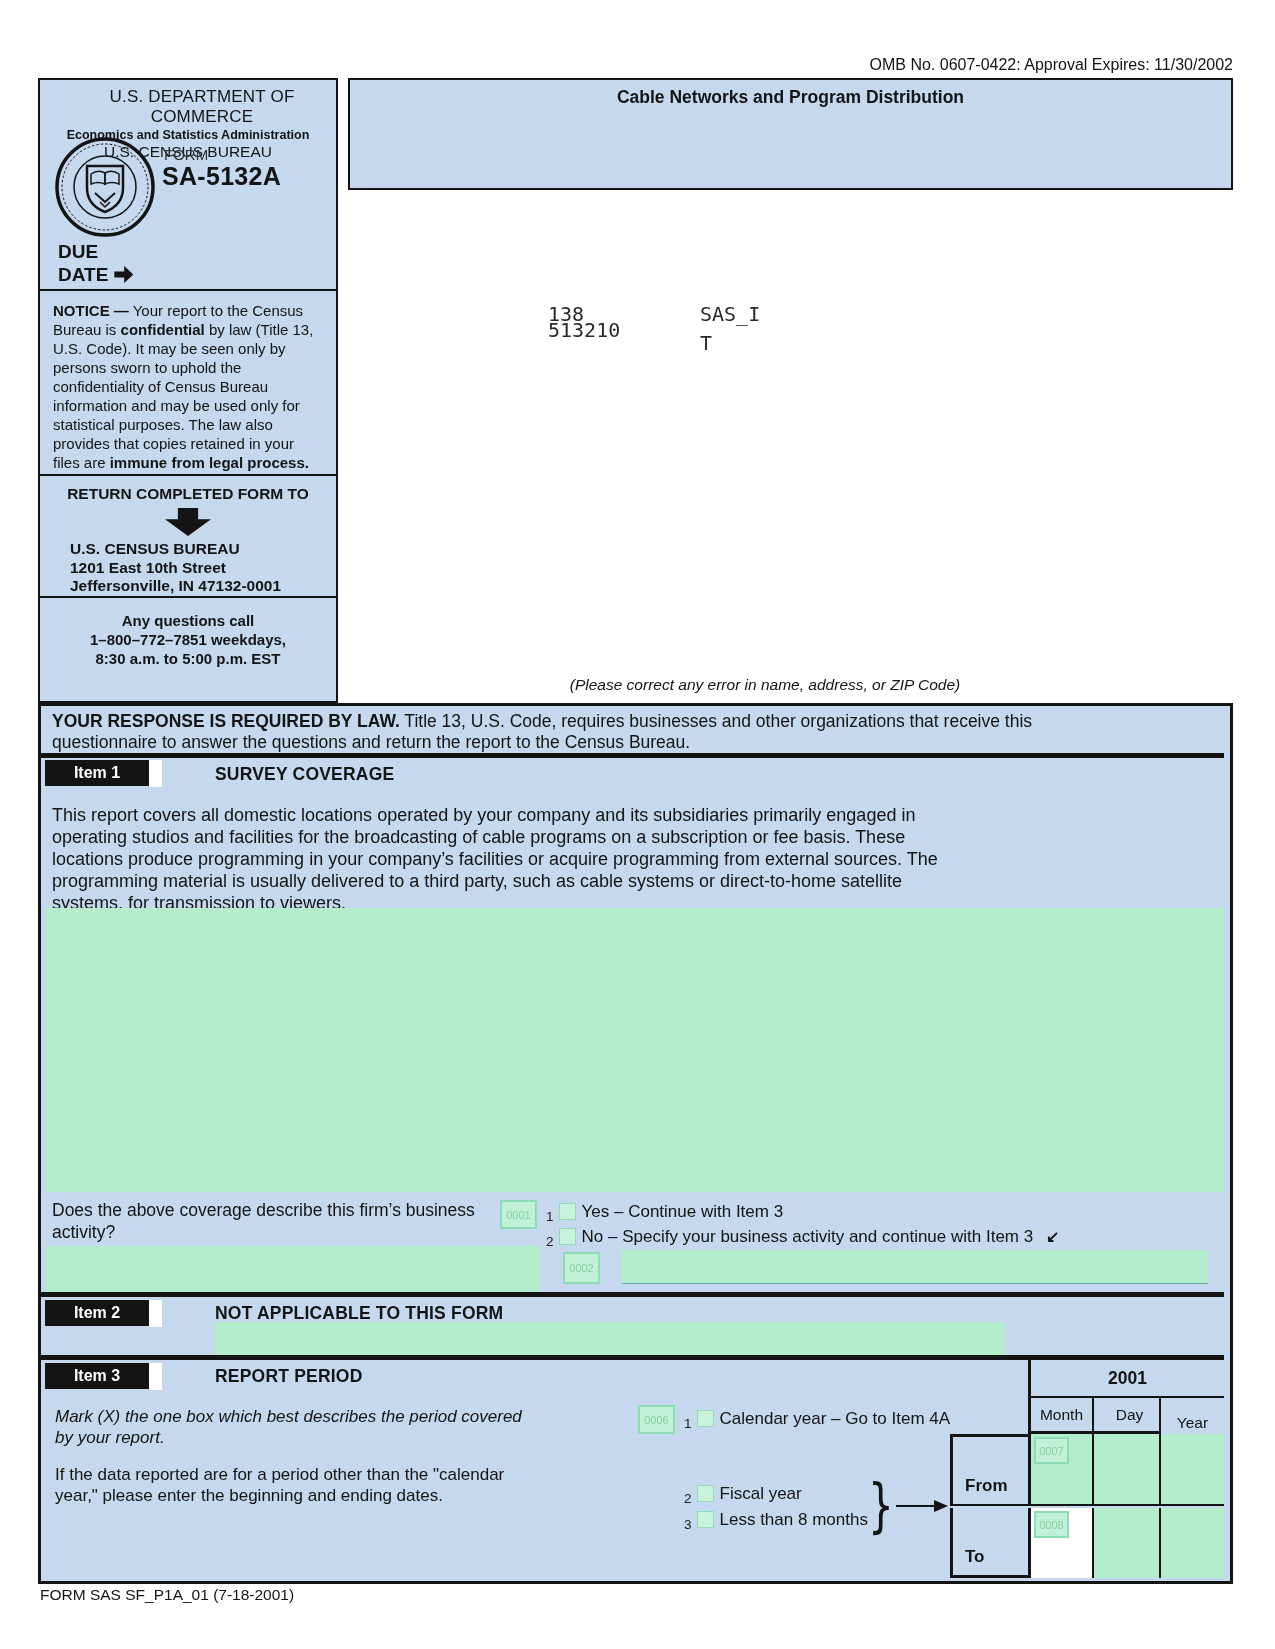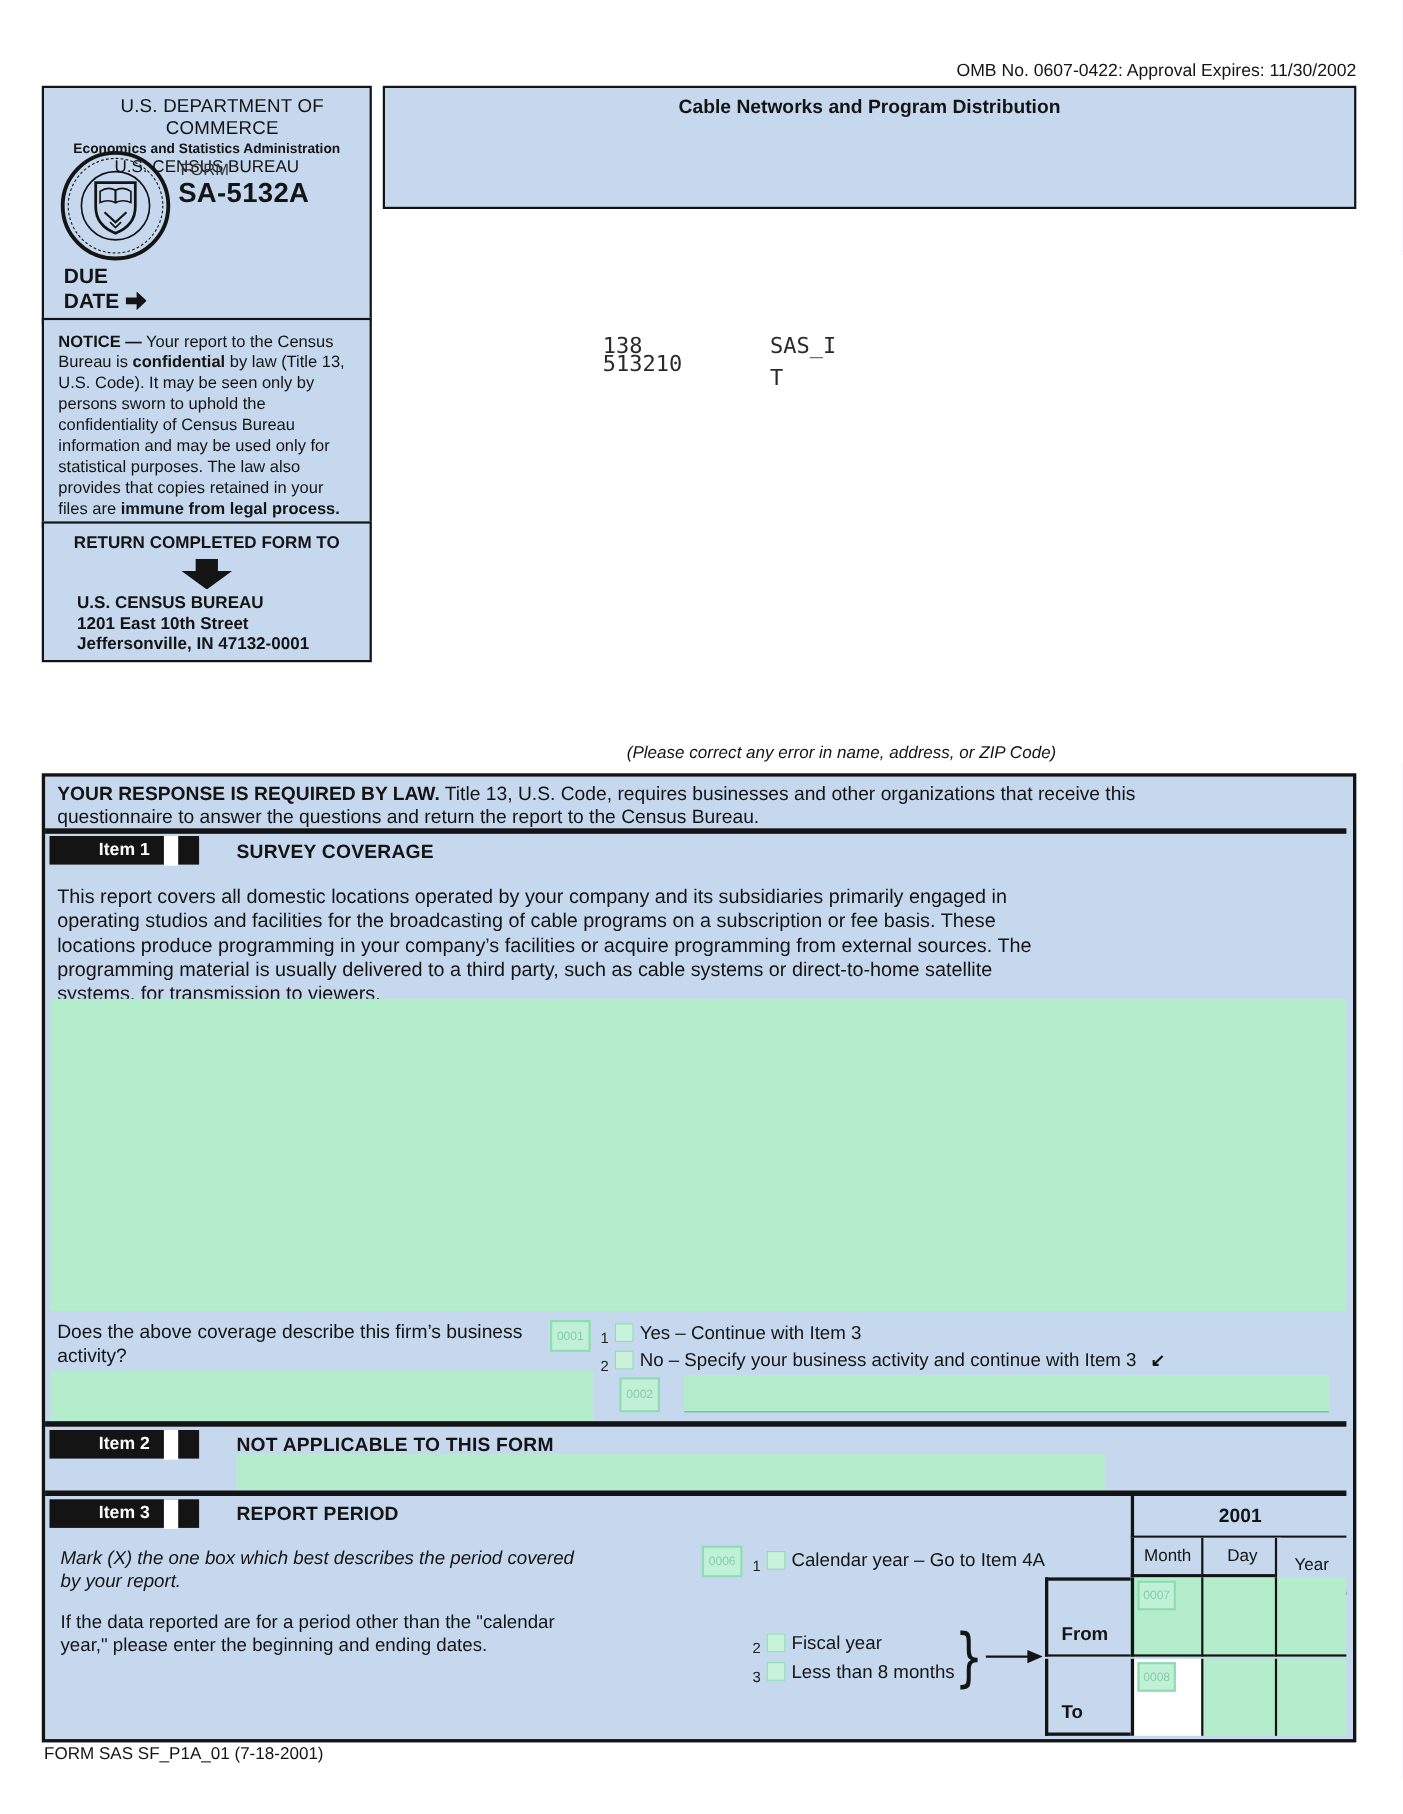--- a/index.html
+++ b/index.html
@@ -11,21 +11,21 @@
   .bdr3{border:3px solid #141414;}
   .center{text-align:center;}
   .bold{font-weight:bold;}
   .italic{font-style:italic;}
 
   
   .lbox{left:38px;width:296px;background:#c5d8ed;border:2px solid #141414;}
 
   
   .item-chip{background:#141414;color:#fff;font-weight:bold;font-size:16px;
-             padding:4px 16px;width:104px;text-align:center;display:inline-block;}
+             padding:4px 0;width:104px;text-align:center;display:inline-block;}
   .chip-gap{background:#fff;width:13px;height:27px;}
   .sec-title{font-weight:bold;font-size:17.5px;letter-spacing:0.2px;}
 
   
   .green{background:#b4edcc;}
   .code-chip{background:#c0f1d6;border:2px solid #8edcb4;color:#84cfa7;
              font-size:11px;display:flex;align-items:center;justify-content:center;
              box-sizing:border-box;}
   .cb{display:inline-block;width:17px;height:17px;background:#c8f3da;
       border:1px solid #8edcb4;vertical-align:-3px;box-sizing:border-box;}
@@ -91,20 +91,27 @@
   <div class="abs lbox" style="top:474px;height:124px;">
     <div class="center bold" style="font-size:15.5px;margin-top:9px;">RETURN COMPLETED FORM TO</div>
     <div class="arrow-down-glyph"></div>
     <div class="bold" style="font-size:15.5px;line-height:18.5px;margin-left:30px;">
       <div>U.S. CENSUS BUREAU</div>
       <div>1201 East 10th Street</div>
       <div>Jeffersonville, IN  47132-0001</div>
     </div>
   </div>
 
+  <div class="abs lbox" style="top:596px;height:103px;">
+    <div class="center bold" style="font-size:15px;line-height:19px;margin-top:13px;">
+      <div>Any questions call</div>
+      <div>1–800–772–7851 weekdays,</div>
+      <div>8:30 a.m. to 5:00 p.m. EST</div>
+    </div>
+  </div>
 
   <div class="abs blue bdr2" style="top:78px;left:348px;width:881px;height:108px;">
     <div class="center bold" style="font-size:17.5px;margin-top:7px;">Cable Networks and Program Distribution</div>
   </div>
 
   <div class="abs mono" style="top:302px;left:548px;">138</div>
   <div class="abs mono" style="top:302px;left:700px;">SAS_I</div>
   <div class="abs mono" style="top:318px;left:548px;">513210</div>
   <div class="abs mono" style="top:331px;left:700px;">T</div>
 

